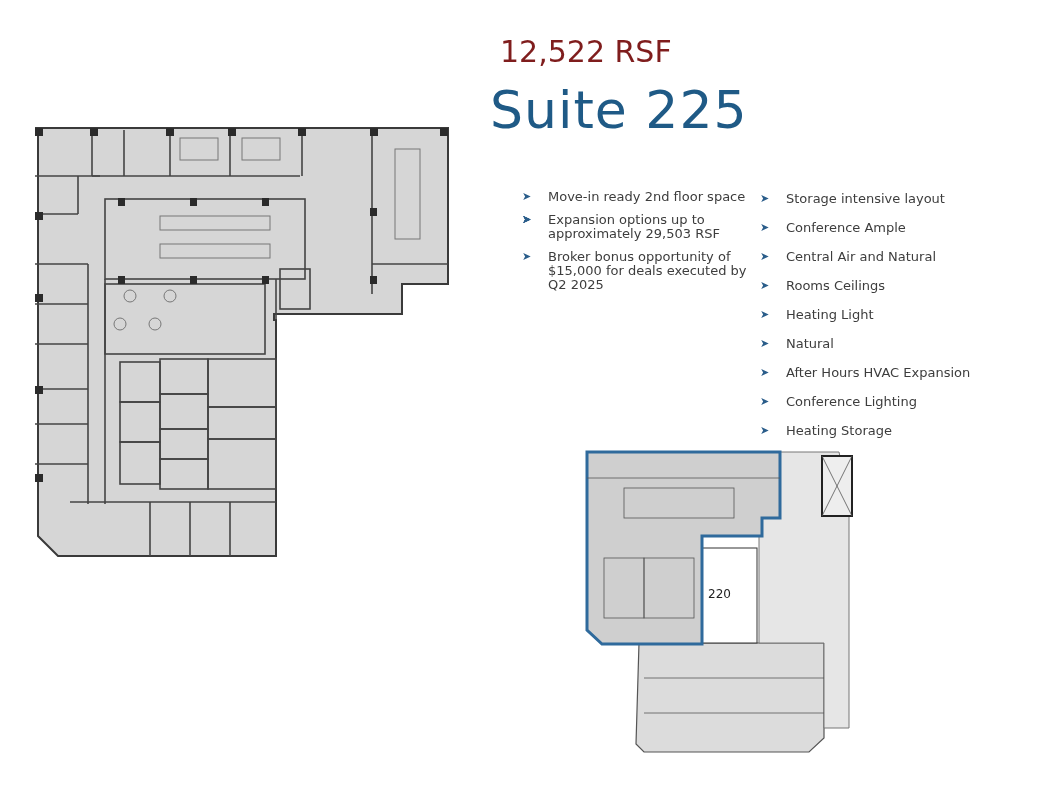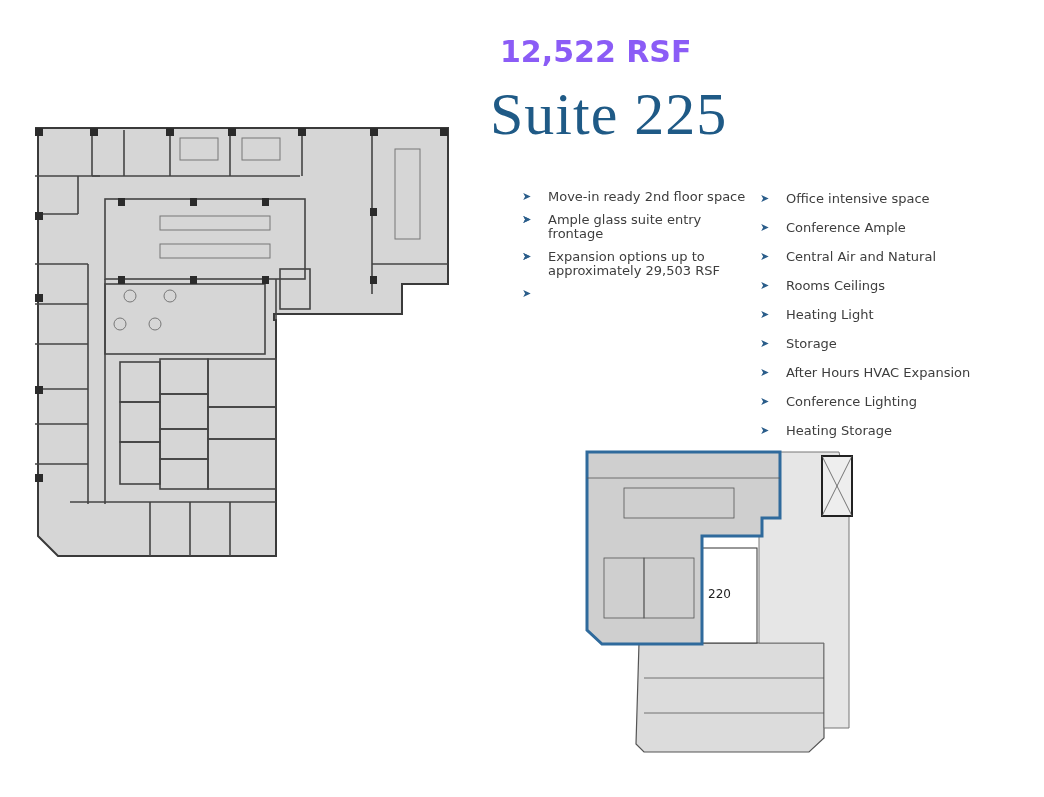--- a/index.html
+++ b/index.html
@@ -1,49 +1,49 @@
 <!DOCTYPE html>
 <html><head>
 <meta charset="utf-8">
 <style>
   html, body { margin:0; padding:0; background:#ffffff; }
   body { width:1044px; height:797px; position:relative; overflow:hidden; font-family:"DejaVu Sans", sans-serif; }
-  .rsf { position:absolute; left:500px; top:34px; font-size:30px; font-weight:bold; color:#8b5cf6; letter-spacing:0px; }
-  .suite { position:absolute; left:490px; top:80px; font-size:60px; color:#1f5a86; font-weight:normal; letter-spacing:1px;font-family:Liberation Serif, serif; }
+  .rsf { position:absolute; left:500px; top:34px; font-size:30px; font-weight:normal; color:#7f1d1d; letter-spacing:0px; }
+  .suite { position:absolute; left:490px; top:80px; font-size:52px; color:#1f5a86; font-weight:normal; letter-spacing:1px; }
   .list { position:absolute; margin:0; padding:0; list-style:none; color:#3d3d3d; font-size:13px; line-height:14px; }
   .list li { position:relative; padding-left:28px; margin-bottom:9px; }
   .list li .arrow { position:absolute; left:2px; top:0px; color:#2a5d8a; font-size:11px; }
   .list.left { left:520px; top:190px; width:230px; }
   .list.right { left:758px; top:192px; width:230px; }
   .list.right li { margin-bottom:15px; }
   .plan { position:absolute; }
   svg text { font-family:"DejaVu Sans", sans-serif; }
 </style>
 </head>
 <body>
 
 <div class="rsf">12,522 RSF</div>
 <div class="suite">Suite 225</div>
 
 <ul class="list left">
   <li><span class="arrow">➤</span><span>Move-in ready 2nd floor space</span></li>
   <li><span class="arrow">➤</span></li>
-  <li><span class="arrow">➤</span><span>Ample glass suite entry frontage</span></li>
+  <li><span class="arrow">➤</span></li>
   <li><span class="arrow">➤</span></li>
   <li><span class="arrow">➤</span><span>Expansion options up to approximately 29,503 RSF</span></li>
-  <li><span class="arrow">➤</span></li>
+  <li><span class="arrow">➤</span><span> Broker bonus opportunity of $15,000 for deals executed by Q2 2025</span></li>
 </ul>
 
 <ul class="list right">
-  <li><span class="arrow">➤</span><span>Office intensive space</span></li>
+  <li><span class="arrow">➤</span><span>Storage intensive layout</span></li>
   <li><span class="arrow">➤</span><span>Conference Ample</span></li>
   <li><span class="arrow">➤</span><span>Central Air and Natural</span></li>
   <li><span class="arrow">➤</span><span>Rooms Ceilings</span></li>
   <li><span class="arrow">➤</span><span>Heating Light</span></li>
-  <li><span class="arrow">➤</span><span>Storage</span></li>
+  <li><span class="arrow">➤</span><span>Natural</span></li>
   <li><span class="arrow">➤</span><span>After Hours HVAC Expansion</span></li>
   <li><span class="arrow">➤</span><span>Conference Lighting</span></li>
   <li><span class="arrow">➤</span><span>Heating Storage</span></li>
 </ul>
 
 <svg class="plan" style="left:30px;top:124px;" width="430" height="436" viewBox="0 0 430 436">
   <g fill="#d6d6d6" stroke="#3a3a3a" stroke-width="2">
     <path d="M5 4 H418 V160 H372 V190 H244 V196 H246 V432 H28 L8 412 V4 Z"></path>
   </g>
   <g fill="none" stroke="#444" stroke-width="1.6">

